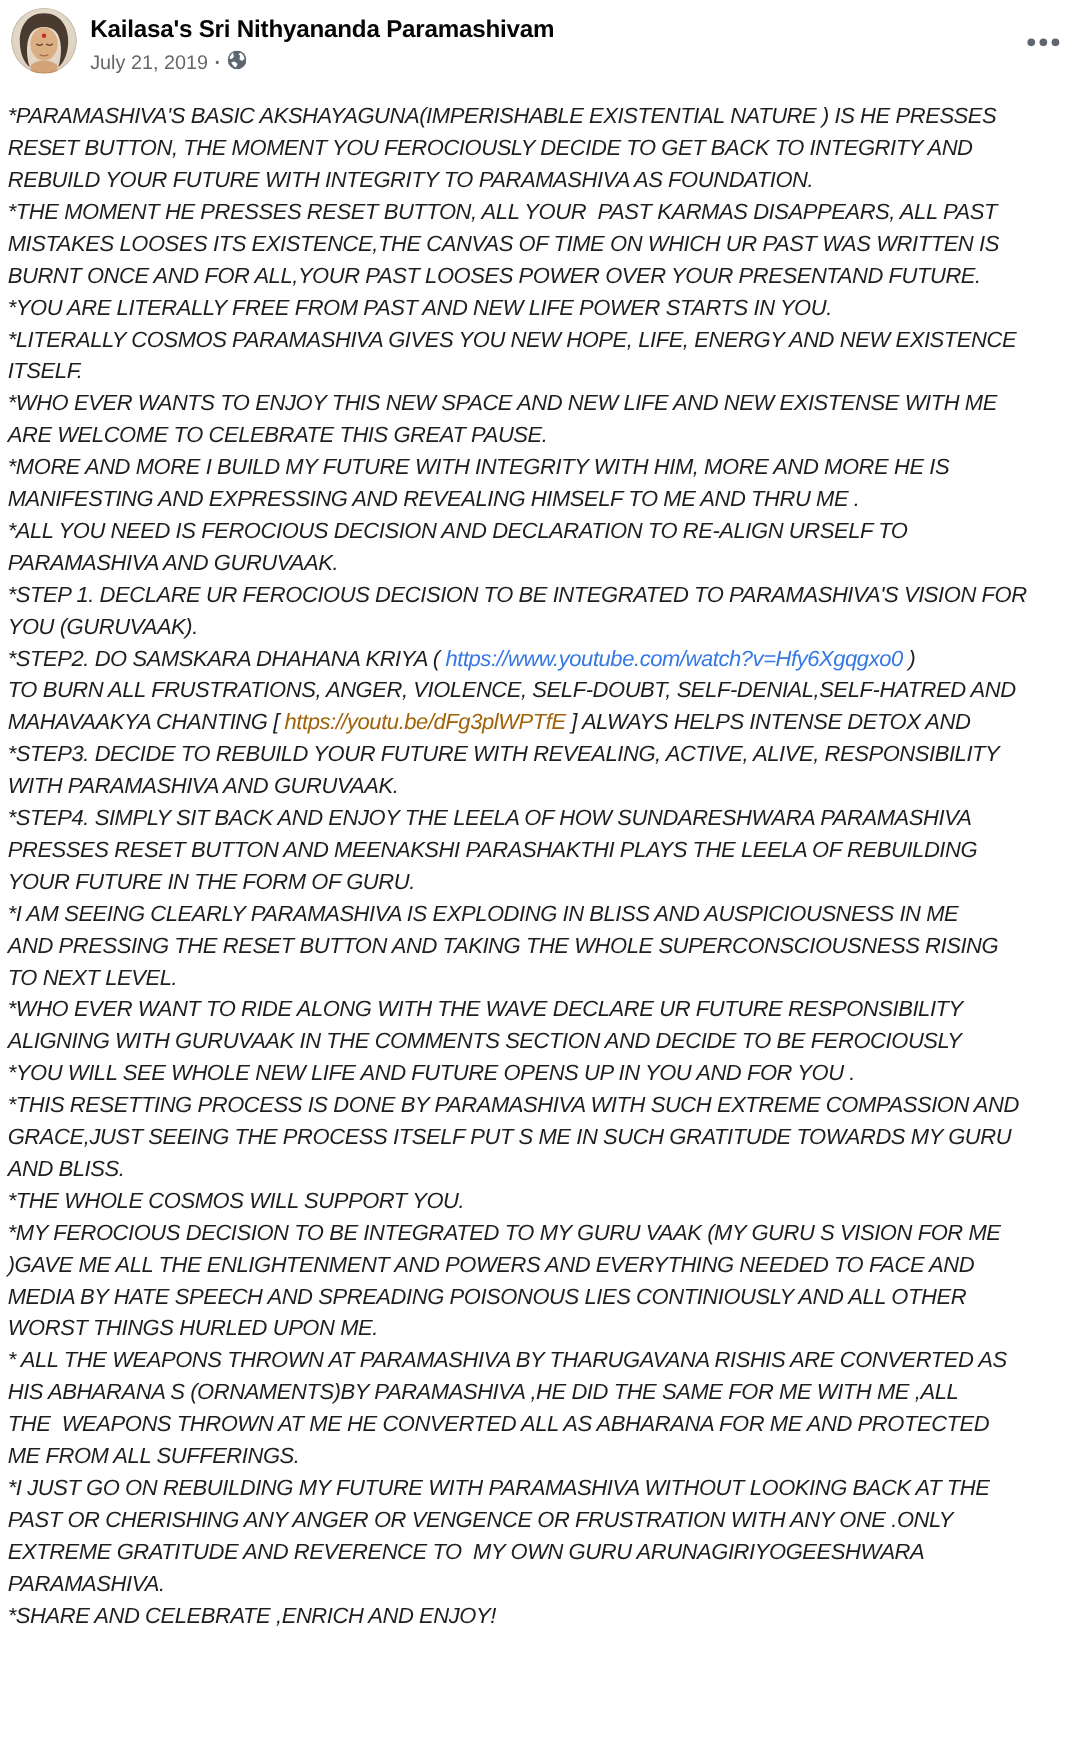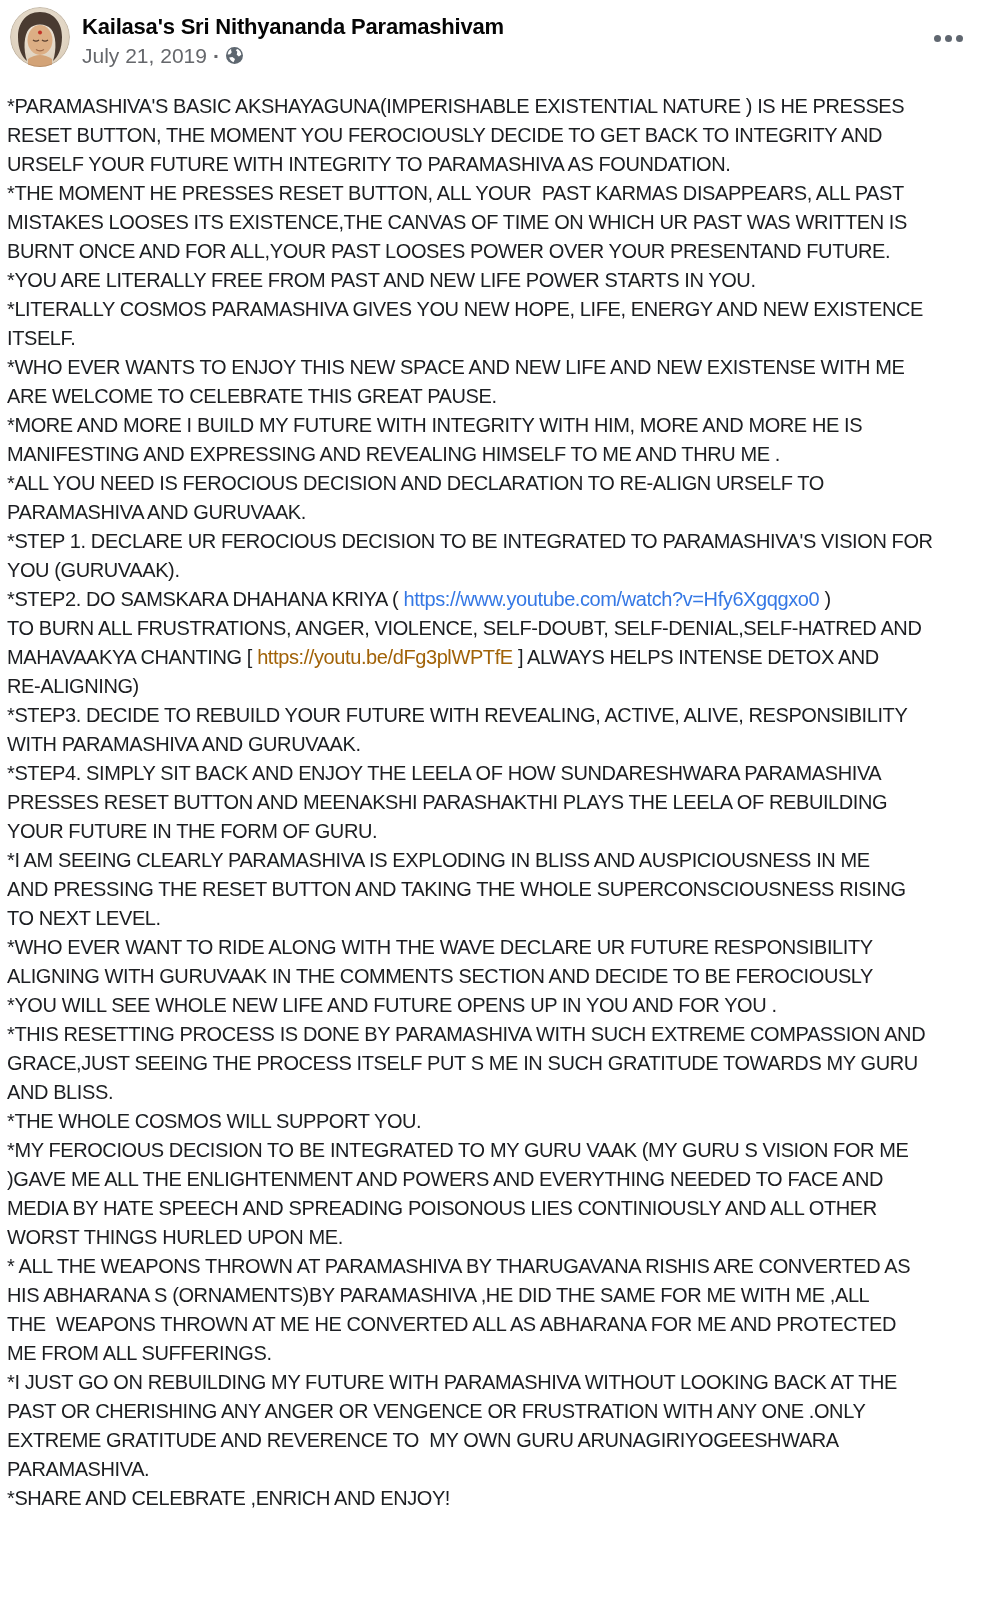--- a/index.html
+++ b/index.html
@@ -40,21 +40,22 @@
     font-size: 22px;
     font-weight: 700;
     color: #050505;
     letter-spacing: -0.2px;
     line-height: 28px;
     cursor: pointer;
   }
   .post-meta {
     margin-top: 4px;
     display: flex;
-    font-size: 21px;
+    align-items: center;
+    font-size: 18px;
     color: #65676B;
     line-height: 22px;
   }
   .post-meta .sep {
     margin: 0 6px;
     font-weight: 700;
   }
   .globe-icon { display: inline-block; margin-top: 1px; }
   .more-button {
     position: absolute;
@@ -73,20 +74,21 @@
   }
   
   .post-body {
     padding-left: 7px;
     padding-right: 4px;
     font-size: 20px;
     line-height: 29px;
     letter-spacing: -0.4px;
     color: #1c1e21;
     overflow: hidden;
+    font-style: italic;
   }
   .line {
     white-space: pre;
     height: 29px;
   }
   .post-link {
     text-decoration: none;
     cursor: pointer;
     text-align: center;
   }
@@ -134,39 +136,38 @@
     <div class="more-button">
       <span class="dot"></span>
       <span class="dot"></span>
       <span class="dot"></span>
     </div>
   </div>
 
   <div class="post-body">
       <div class="line">*PARAMASHIVA'S BASIC AKSHAYAGUNA(IMPERISHABLE EXISTENTIAL NATURE ) IS HE PRESSES</div>
       <div class="line">RESET BUTTON, THE MOMENT YOU FEROCIOUSLY DECIDE TO GET BACK TO INTEGRITY AND</div>
-      <div class="line">URSELF YOUR FUTURE WITH INTEGRITY TO PARAMASHIVA AS FOUNDATION.</div>
+      <div class="line">REBUILD YOUR FUTURE WITH INTEGRITY TO PARAMASHIVA AS FOUNDATION.</div>
       <div class="line">*THE MOMENT HE PRESSES RESET BUTTON, ALL YOUR  PAST KARMAS DISAPPEARS, ALL PAST</div>
       <div class="line">MISTAKES LOOSES ITS EXISTENCE,THE CANVAS OF TIME ON WHICH UR PAST WAS WRITTEN IS</div>
       <div class="line">BURNT ONCE AND FOR ALL,YOUR PAST LOOSES POWER OVER YOUR PRESENTAND FUTURE.</div>
       <div class="line">*YOU ARE LITERALLY FREE FROM PAST AND NEW LIFE POWER STARTS IN YOU.</div>
       <div class="line">*LITERALLY COSMOS PARAMASHIVA GIVES YOU NEW HOPE, LIFE, ENERGY AND NEW EXISTENCE</div>
       <div class="line">ITSELF.</div>
       <div class="line">*WHO EVER WANTS TO ENJOY THIS NEW SPACE AND NEW LIFE AND NEW EXISTENSE WITH ME</div>
       <div class="line">ARE WELCOME TO CELEBRATE THIS GREAT PAUSE.</div>
       <div class="line">*MORE AND MORE I BUILD MY FUTURE WITH INTEGRITY WITH HIM, MORE AND MORE HE IS</div>
       <div class="line">MANIFESTING AND EXPRESSING AND REVEALING HIMSELF TO ME AND THRU ME .</div>
       <div class="line">*ALL YOU NEED IS FEROCIOUS DECISION AND DECLARATION TO RE-ALIGN URSELF TO</div>
       <div class="line">PARAMASHIVA AND GURUVAAK.</div>
       <div class="line">*STEP 1. DECLARE UR FEROCIOUS DECISION TO BE INTEGRATED TO PARAMASHIVA'S VISION FOR</div>
       <div class="line">YOU (GURUVAAK).</div>
       <div class="line">*STEP2. DO SAMSKARA DHAHANA KRIYA ( <a class="post-link" href="#" style="color: rgb(53, 120, 229);">https://www.youtube.com/watch?v=Hfy6Xgqgxo0</a> )</div>
       <div class="line">TO BURN ALL FRUSTRATIONS, ANGER, VIOLENCE, SELF-DOUBT, SELF-DENIAL,SELF-HATRED AND</div>
       <div class="line">MAHAVAAKYA CHANTING [ <a class="post-link" href="#" style="color: #a16207;">https://youtu.be/dFg3plWPTfE</a> ] ALWAYS HELPS INTENSE DETOX AND</div>
-      <div class="line">RE-ALIGNING)</div>
       <div class="line">*STEP3. DECIDE TO REBUILD YOUR FUTURE WITH REVEALING, ACTIVE, ALIVE, RESPONSIBILITY</div>
       <div class="line">WITH PARAMASHIVA AND GURUVAAK.</div>
       <div class="line">*STEP4. SIMPLY SIT BACK AND ENJOY THE LEELA OF HOW SUNDARESHWARA PARAMASHIVA</div>
       <div class="line">PRESSES RESET BUTTON AND MEENAKSHI PARASHAKTHI PLAYS THE LEELA OF REBUILDING</div>
       <div class="line">YOUR FUTURE IN THE FORM OF GURU.</div>
       <div class="line">*I AM SEEING CLEARLY PARAMASHIVA IS EXPLODING IN BLISS AND AUSPICIOUSNESS IN ME</div>
       <div class="line">AND PRESSING THE RESET BUTTON AND TAKING THE WHOLE SUPERCONSCIOUSNESS RISING</div>
       <div class="line">TO NEXT LEVEL.</div>
       <div class="line">*WHO EVER WANT TO RIDE ALONG WITH THE WAVE DECLARE UR FUTURE RESPONSIBILITY</div>
       <div class="line">ALIGNING WITH GURUVAAK IN THE COMMENTS SECTION AND DECIDE TO BE FEROCIOUSLY</div>

